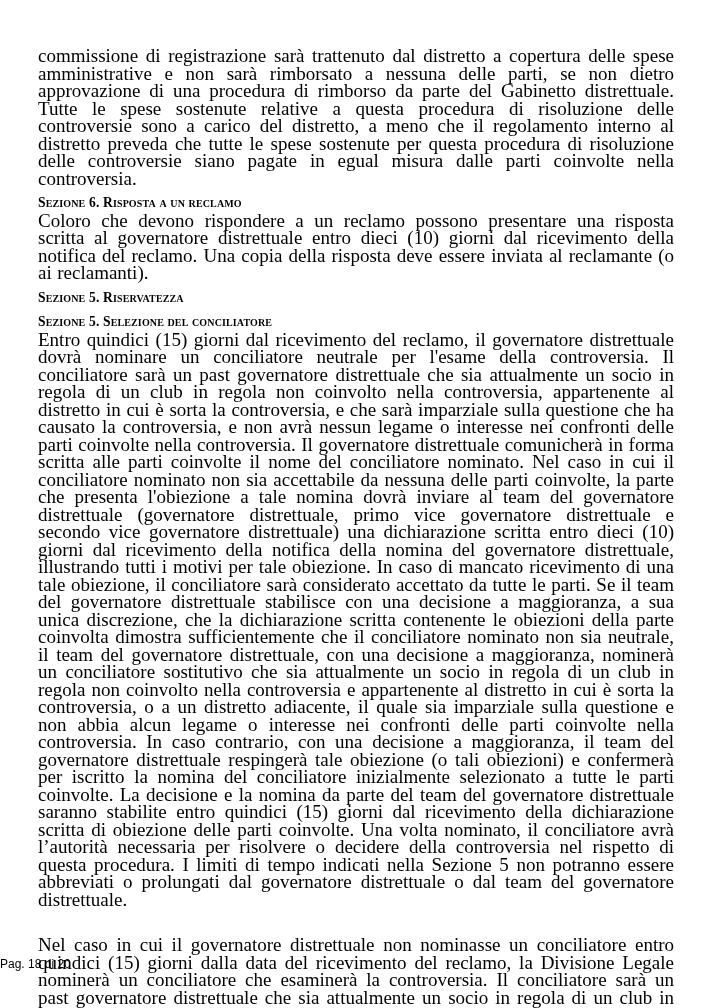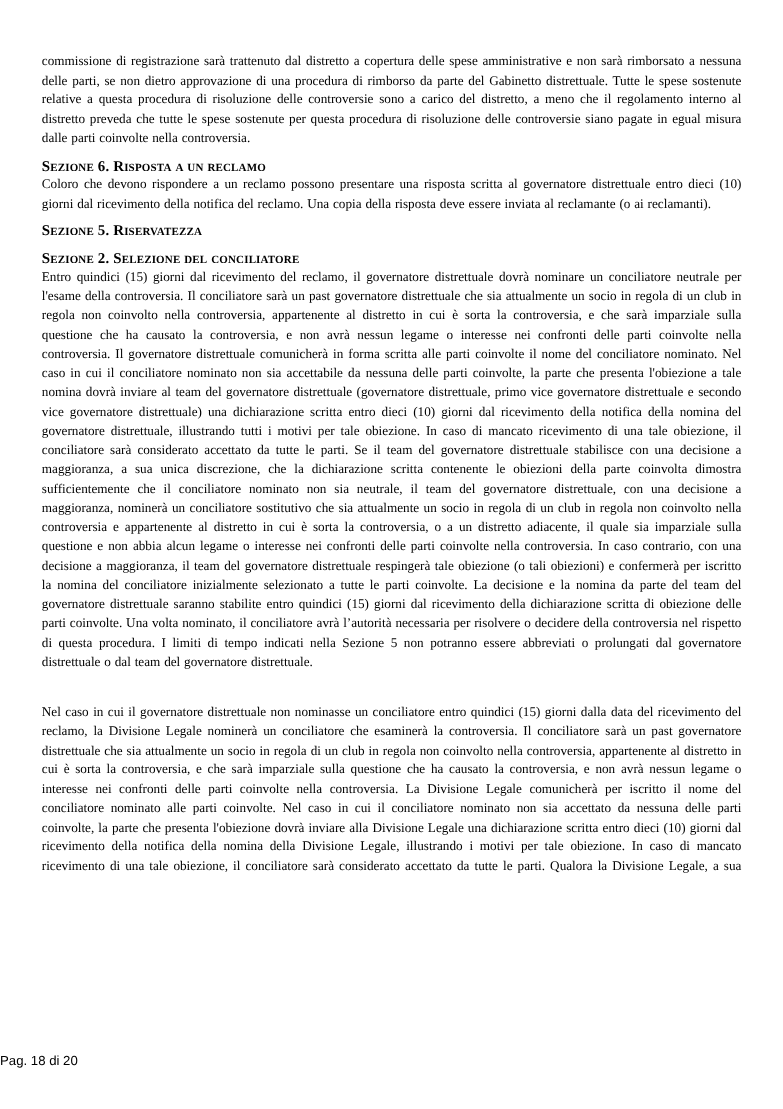--- a/index.html
+++ b/index.html
@@ -18,21 +18,21 @@
     box-sizing: border-box;
   }
   .content {
     position: absolute;
     top: 47px;
     left: 38px;
     width: 636px;
   }
   .body-para {
     margin: 0;
-    font-size: 12px;
+    font-size: 19px;
     line-height: 17.5px;
     text-align: justify;
     word-spacing: 0.04em;
   }
   .section-heading {
     margin: 7px 0 0 0;
     font-size: 13.6px;
     line-height: 17.5px;
     font-weight: bold;
     font-variant: small-caps;
@@ -60,20 +60,20 @@
 <div class="page">
   <div class="content">
 
     <p class="body-para">commissione di registrazione sarà trattenuto dal distretto a copertura delle spese amministrative e non sarà rimborsato a nessuna delle parti, se non dietro approvazione di una procedura di rimborso da parte del Gabinetto distrettuale. Tutte le spese sostenute relative a questa procedura di risoluzione delle controversie sono a carico del distretto, a meno che il regolamento interno al distretto preveda che tutte le spese sostenute per questa procedura di risoluzione delle controversie siano pagate in egual misura dalle parti coinvolte nella controversia.</p>
 
     <h2 class="section-heading">Sezione 6. Risposta a un reclamo</h2>
     <p class="body-para">Coloro che devono rispondere a un reclamo possono presentare una risposta scritta al governatore distrettuale entro dieci (10) giorni dal ricevimento della notifica del reclamo. Una copia della risposta deve essere inviata al reclamante (o ai reclamanti).</p>
 
     <h2 class="section-heading">Sezione 5. Riservatezza</h2>
 
-    <h2 class="section-heading">Sezione 2. Selezione del conciliatore</h2>
+    <h2 class="section-heading">Sezione 5. Selezione del conciliatore</h2>
     <p class="body-para">Entro quindici (15) giorni dal ricevimento del reclamo, il governatore distrettuale dovrà nominare un conciliatore neutrale per l'esame della controversia. Il conciliatore sarà un past governatore distrettuale che sia attualmente un socio in regola di un club in regola non coinvolto nella controversia, appartenente al distretto in cui è sorta la controversia, e che sarà imparziale sulla questione che ha causato la controversia, e non avrà nessun legame o interesse nei confronti delle parti coinvolte nella controversia. Il governatore distrettuale comunicherà in forma scritta alle parti coinvolte il nome del conciliatore nominato. Nel caso in cui il conciliatore nominato non sia accettabile da nessuna delle parti coinvolte, la parte che presenta l'obiezione a tale nomina dovrà inviare al team del governatore distrettuale (governatore distrettuale, primo vice governatore distrettuale e secondo vice governatore distrettuale) una dichiarazione scritta entro dieci (10) giorni dal ricevimento della notifica della nomina del governatore distrettuale, illustrando tutti i motivi per tale obiezione. In caso di mancato ricevimento di una tale obiezione, il conciliatore sarà considerato accettato da tutte le parti. Se il team del governatore distrettuale stabilisce con una decisione a maggioranza, a sua unica discrezione, che la dichiarazione scritta contenente le obiezioni della parte coinvolta dimostra sufficientemente che il conciliatore nominato non sia neutrale, il team del governatore distrettuale, con una decisione a maggioranza, nominerà un conciliatore sostitutivo che sia attualmente un socio in regola di un club in regola non coinvolto nella controversia e appartenente al distretto in cui è sorta la controversia, o a un distretto adiacente, il quale sia imparziale sulla questione e non abbia alcun legame o interesse nei confronti delle parti coinvolte nella controversia. In caso contrario, con una decisione a maggioranza, il team del governatore distrettuale respingerà tale obiezione (o tali obiezioni) e confermerà per iscritto la nomina del conciliatore inizialmente selezionato a tutte le parti coinvolte. La decisione e la nomina da parte del team del governatore distrettuale saranno stabilite entro quindici (15) giorni dal ricevimento della dichiarazione scritta di obiezione delle parti coinvolte. Una volta nominato, il conciliatore avrà l’autorità necessaria per risolvere o decidere della controversia nel rispetto di questa procedura. I limiti di tempo indicati nella Sezione 5 non potranno essere abbreviati o prolungati dal governatore distrettuale o dal team del governatore distrettuale.</p>
     <p class="body-para para-spaced cutoff">Nel caso in cui il governatore distrettuale non nominasse un conciliatore entro quindici (15) giorni dalla data del ricevimento del reclamo, la Divisione Legale nominerà un conciliatore che esaminerà la controversia. Il conciliatore sarà un past governatore distrettuale che sia attualmente un socio in regola di un club in regola non coinvolto nella controversia, appartenente al distretto in cui è sorta la controversia, e che sarà imparziale sulla questione che ha causato la controversia, e non avrà nessun legame o interesse nei confronti delle parti coinvolte nella controversia. La Divisione Legale comunicherà per iscritto il nome del conciliatore nominato alle parti coinvolte. Nel caso in cui il conciliatore nominato non sia accettato da nessuna delle parti coinvolte, la parte che presenta l'obiezione dovrà inviare alla Divisione Legale una dichiarazione scritta entro dieci (10) giorni dal ricevimento della notifica della nomina della Divisione Legale, illustrando i motivi per tale obiezione. In caso di mancato ricevimento di una tale obiezione, il conciliatore sarà considerato accettato da tutte le parti. Qualora la Divisione Legale, a sua</p>
 
   </div>
 
   <div class="footer">Pag. 18 di 20</div>
 </div>
 
 </body></html>

